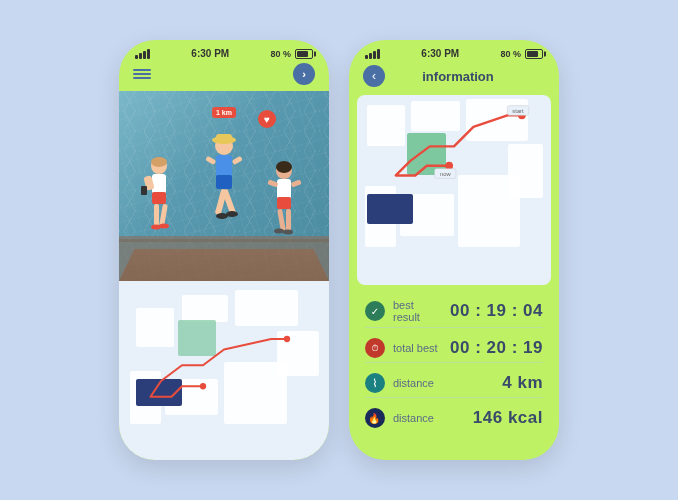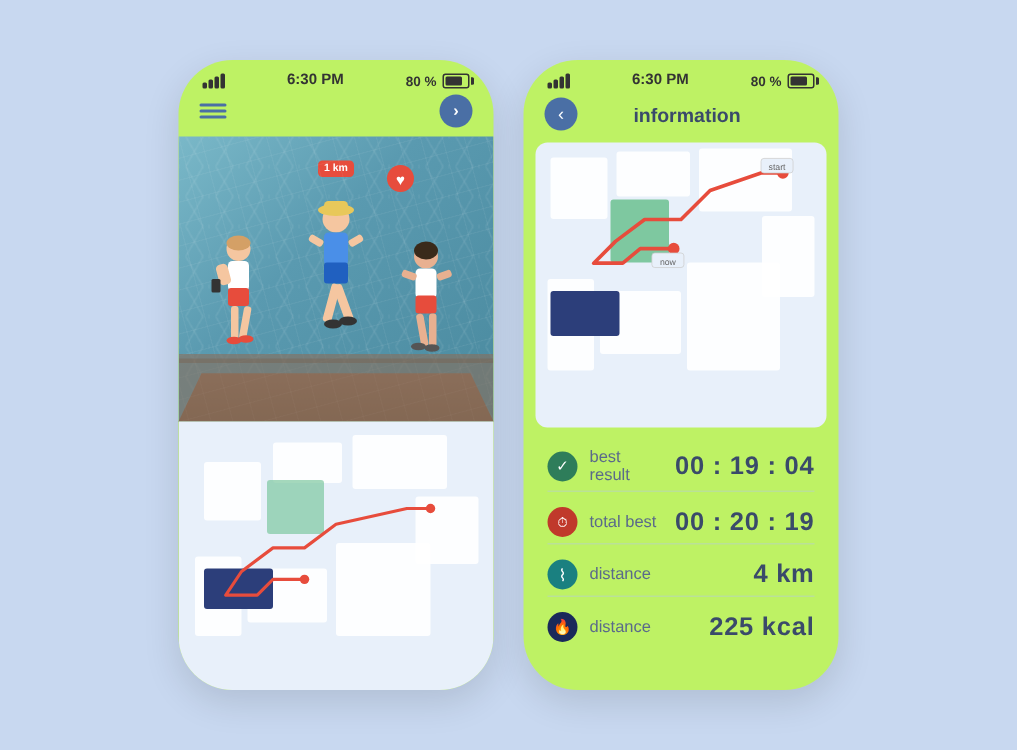--- a/index.html
+++ b/index.html
@@ -376,18 +376,18 @@
         <span class="stat-value">00 : 20 : 19</span>
       </div>
       <div class="stat-row">
         <div class="stat-icon icon-teal" style="font-size:11px;">⌇</div>
         <span class="stat-label">distance</span>
         <span class="stat-value">4 km</span>
       </div>
       <div class="stat-row">
         <div class="stat-icon icon-navy" style="font-size:10px;">🔥</div>
         <span class="stat-label">distance</span>
-        <span class="stat-value">225 kcal</span>
+        <span class="stat-value">146 kcal</span>
       </div>
     </div>
   </div>
 
 </div>
 
 </body></html>

